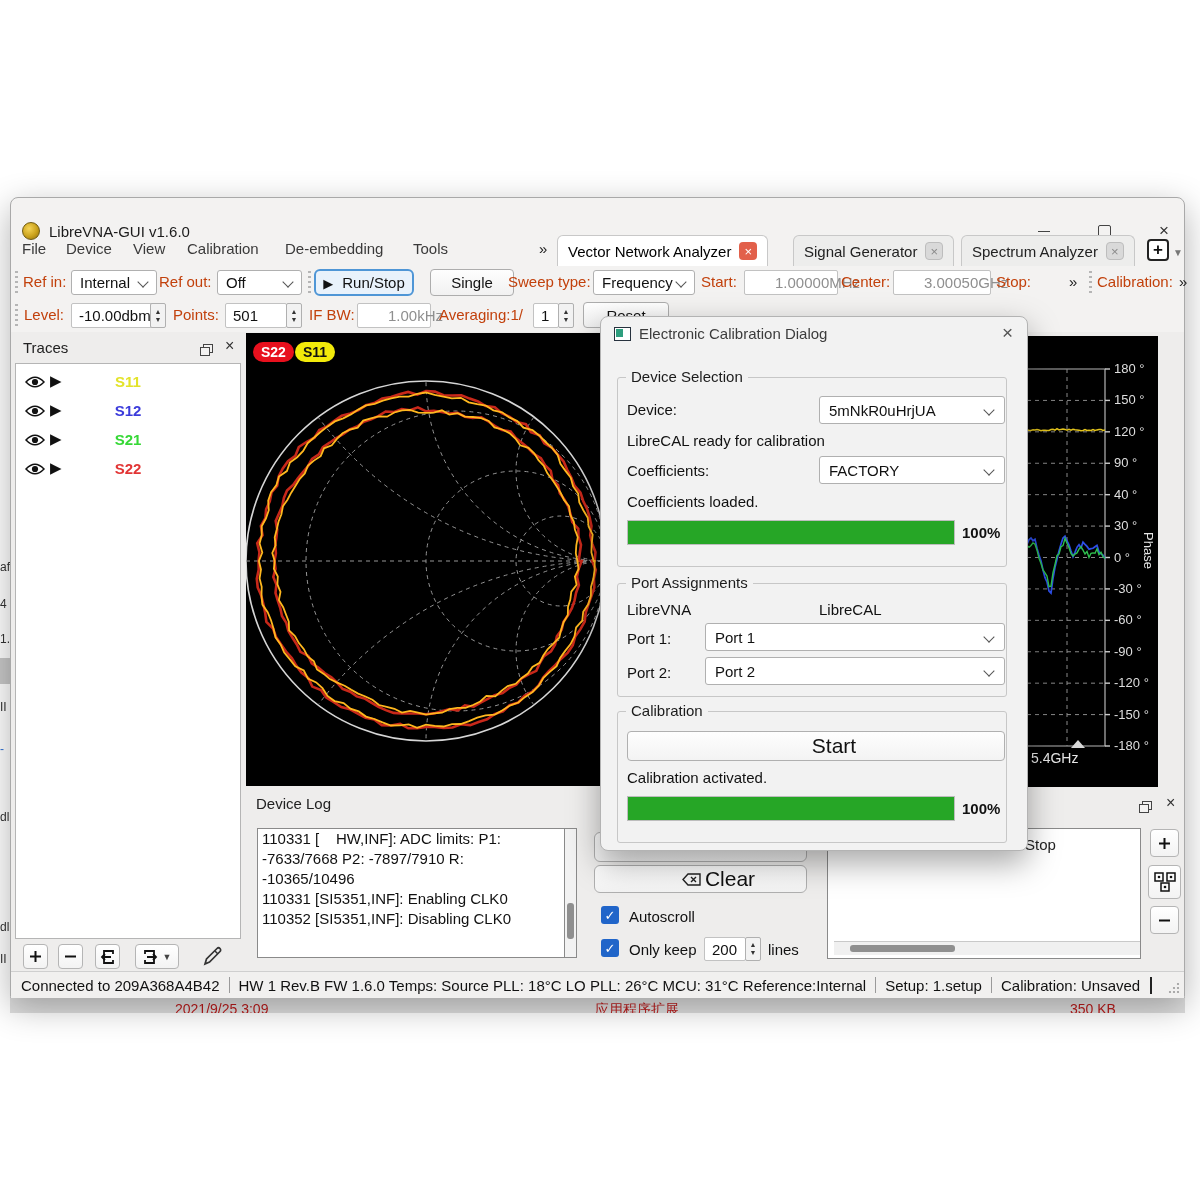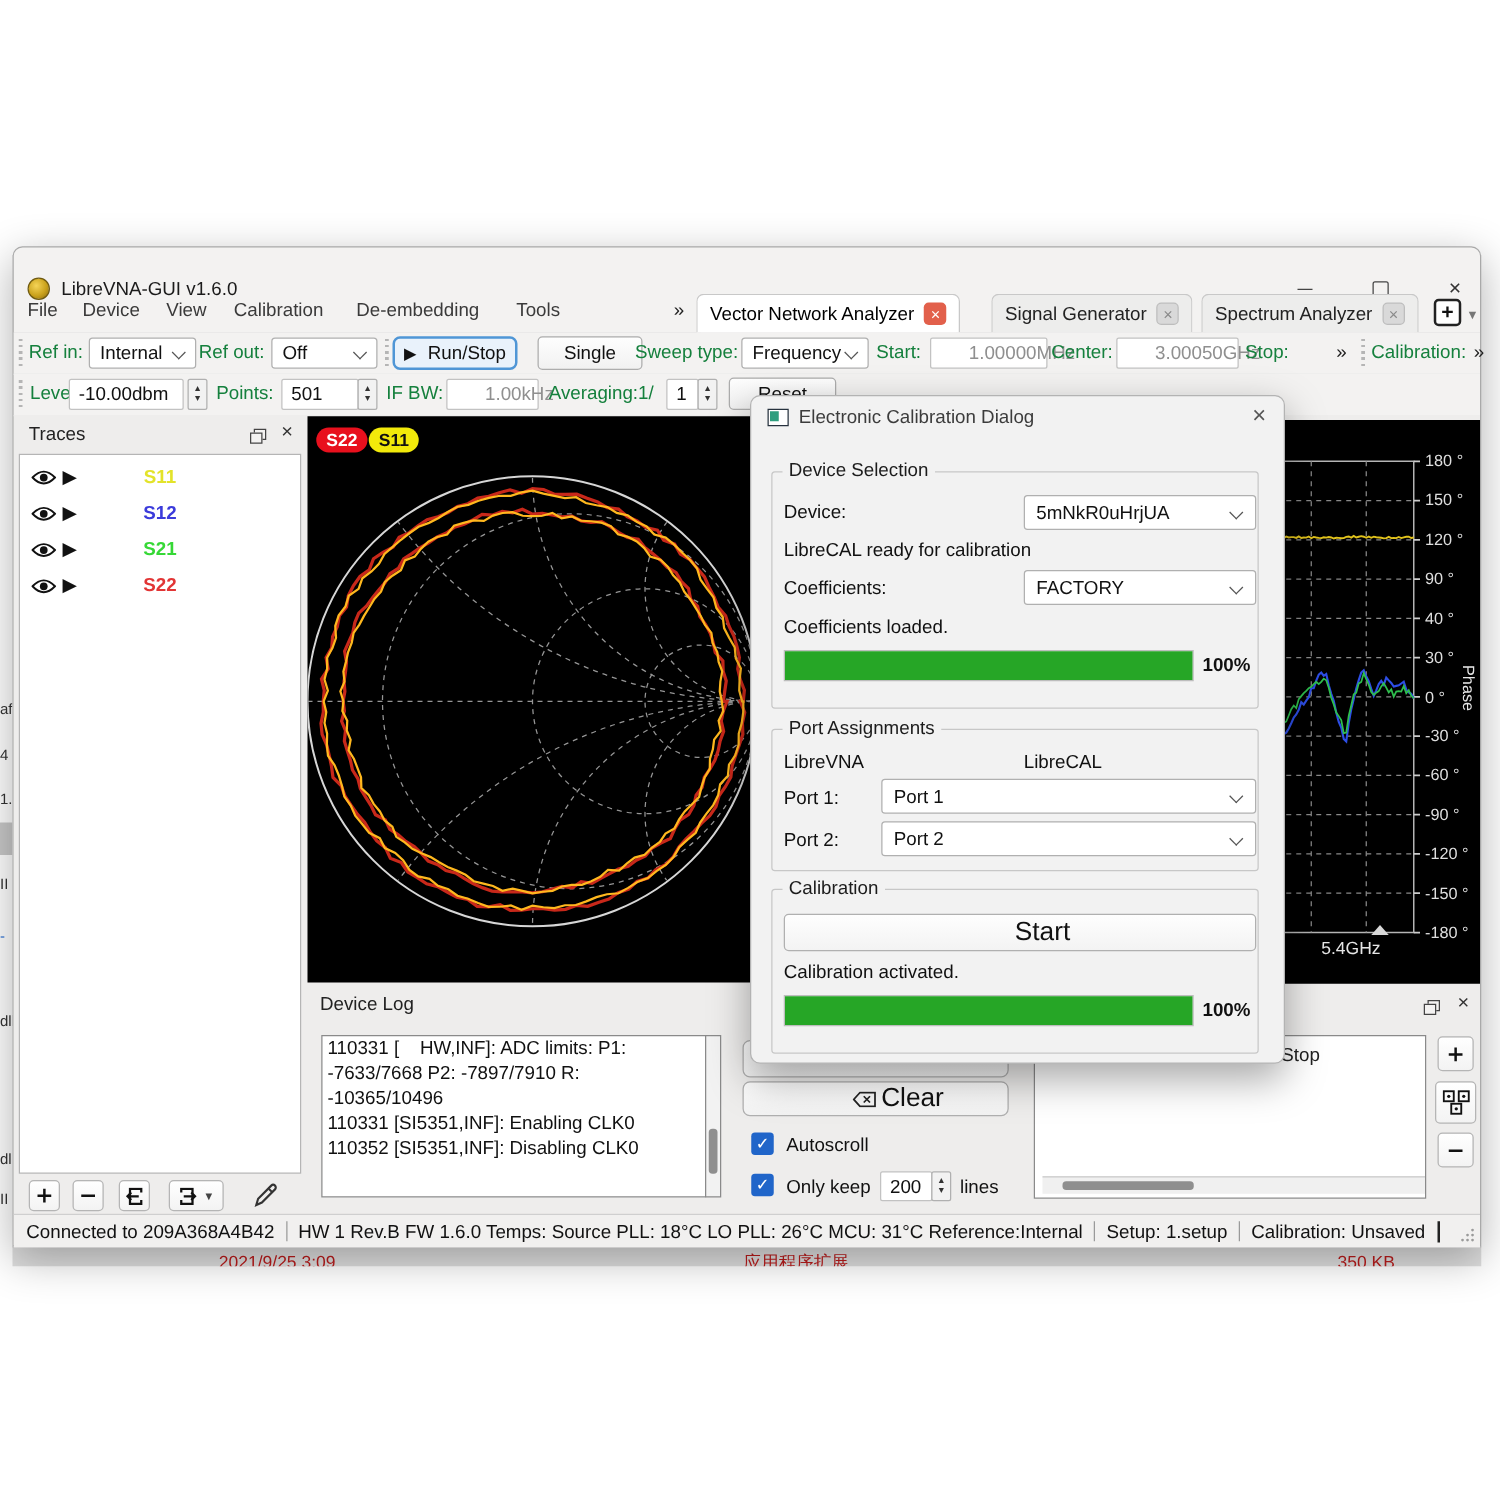--- a/index.html
+++ b/index.html
@@ -30,21 +30,21 @@
   .tab-close{width:18px;height:18px;border-radius:4px;display:flex;align-items:center;justify-content:center;
     font-size:13px;line-height:1;}
   .tab-close.red{background:#e2604b;color:#fff;}
   .tab-close.gray{background:#d9d9d9;color:#8a8a8a;border:1px solid #bdbdbd;box-sizing:border-box;}
   .newtab{position:absolute;top:5px;width:22px;height:22px;border:2px solid #222;border-radius:4px;
     display:flex;align-items:center;justify-content:center;font-size:17px;font-weight:bold;color:#111;background:#fff;box-sizing:border-box;}
   .newtab-arrow{position:absolute;top:13px;font-size:10px;color:#777;}
   
   .toolbar{position:absolute;left:0;width:100%;height:33px;background:#f3f2f1;border-bottom:1px solid #dcdcdc;}
   .t1{top:68px;} .t2{top:101px;}
-  .tb-label{position:absolute;top:7px;font-size:15px;color:#15803d;white-space:nowrap;}
+  .tb-label{position:absolute;top:7px;font-size:15px;color:#c2410c;white-space:nowrap;}
   .handle{position:absolute;top:5px;width:3px;height:22px;
     background-image:repeating-linear-gradient(#b5b5b5 0 2px,transparent 2px 5px);}
   .combo{position:absolute;top:4px;height:25px;background:#fff;border:1px solid #b0b0b0;border-radius:3px;
     font-size:15px;color:#111;display:flex;align-items:center;padding-left:8px;box-sizing:border-box;}
   .combo::after{content:"";position:absolute;right:9px;top:7px;width:7px;height:7px;
     border-right:1.7px solid #555;border-bottom:1.7px solid #555;transform:rotate(45deg);}
   .fld{position:absolute;top:4px;height:25px;background:#fff;border:1px solid #c2c2c2;border-radius:2px;
     font-size:15px;display:flex;align-items:center;padding-left:7px;box-sizing:border-box;color:#111;}
   .fld.gray{color:#8f8f8f;padding-left:30px;}
   .spin{position:absolute;top:4px;width:16px;height:25px;background:#f2f2f2;border:1px solid #b0b0b0;border-radius:2px;
@@ -193,21 +193,21 @@
     <span class="tb-label" style="left:985px">Stop:</span>
     <span class="tb-label" style="left:1058px;color:#222">»</span>
     <div class="handle" style="left:1078px"></div>
     <span class="tb-label" style="left:1086px">Calibration:</span>
     <span class="tb-label" style="left:1168px;color:#222">»</span>
   </div>
 
   <div class="toolbar t2">
     <div class="handle" style="left:4px"></div>
     <span class="tb-label" style="left:13px">Level:</span>
-    <div class="fld" style="left:44px;width:92px">-10.00dbm</div>
+    <div class="fld" style="left:60px;width:92px">-10.00dbm</div>
     <div class="spin" style="left:139px">
         <i class="up"></i>
         <i class="dn"></i>
       </div>
     <span class="tb-label" style="left:162px">Points:</span>
     <div class="fld" style="left:214px;width:62px">501</div>
     <div class="spin" style="left:275px">
         <i class="up"></i>
         <i class="dn"></i>
       </div>
@@ -311,21 +311,21 @@
           <circle cx="360" cy="318" r="90" fill="none" stroke="#969696" stroke-width="1" stroke-dasharray="4 4" clip-path="url(#smclip)"></circle>
           <path d="M346.1 228.0L349.8 236.9L347.9 245.6L348.3 254.5L345.4 263.0L342.5 271.3L339.7 279.6L338.7 288.6L334.3 296.4L329.2 303.6L326.8 312.3L321.8 319.6L315.1 325.7L309.2 332.1L302.9 338.1L297.2 344.6L292.6 352.5L286.4 358.7L278.5 362.9L272.4 369.5L263.6 372.1L257.0 378.3L248.5 381.1L241.1 386.3L232.6 389.0L224.2 392.1L214.9 391.3L206.5 394.5L197.6 395.0L188.7 393.9L180.0 394.0L171.2 395.1L162.3 395.3L154.1 390.8L144.9 392.5L135.8 392.1L128.2 386.5L119.5 384.8L111.7 380.6L104.1 376.3L95.3 374.0L87.9 369.1L80.3 364.6L75.0 357.0L66.3 353.6L62.3 345.1L55.4 339.6L50.2 332.6L45.8 325.0L40.0 318.5L34.9 311.3L30.0 304.0L27.1 295.7L20.4 289.0L19.2 280.0L17.4 271.4L15.3 262.8L11.7 254.5L10.8 245.7L12.7 236.7L12.6 228.0L13.4 219.3L11.2 210.3L16.5 202.2L14.9 193.1L19.4 185.2L20.1 176.3L23.8 168.4L25.5 159.5L31.2 152.6L32.7 143.4L36.8 135.5L42.0 128.2L49.4 122.8L52.8 114.0L60.4 109.0L68.5 104.7L73.3 96.9L81.5 93.1L88.4 87.7L95.7 82.8L104.4 80.4L112.5 77.1L119.9 72.3L128.4 70.0L136.2 65.4L145.0 64.1L153.4 61.2L162.1 58.9L171.2 61.7L180.0 58.0L188.9 58.6L197.5 62.3L206.3 62.5L215.4 62.3L223.7 65.6L232.1 68.5L239.7 73.1L248.8 74.3L255.7 80.2L263.7 83.8L270.7 89.0L279.9 91.2L284.9 99.1L293.7 102.3L298.3 110.3L306.2 114.9L311.9 121.8L317.6 128.5L321.2 136.8L325.3 144.5L328.5 152.7L334.5 159.6L337.2 168.0L341.1 175.9L343.6 184.4L345.5 193.0L344.2 202.1L346.2 210.6L349.5 219.2L348.6 228.0Z" fill="none" stroke="#c8281a" stroke-width="2.6"></path>
           <path d="M348.7 228.0L348.6 236.8L347.4 245.5L345.0 254.0L344.9 262.9L342.2 271.3L337.2 278.8L336.3 287.7L330.1 294.5L328.5 303.3L324.6 311.1L319.2 317.9L314.1 325.0L310.6 333.2L303.8 338.9L297.4 344.8L292.8 352.7L286.6 359.0L279.2 363.9L272.3 369.5L263.9 372.6L256.5 377.3L248.8 381.6L239.6 382.4L231.2 384.7L223.1 388.1L214.8 391.0L206.0 391.2L197.5 393.5L188.7 392.8L180.0 391.6L171.2 394.8L162.7 391.4L153.8 392.4L144.9 392.5L136.5 389.4L128.4 386.0L120.0 383.6L112.7 378.4L104.4 375.6L97.6 370.1L88.6 368.1L81.5 362.9L76.5 355.2L70.2 349.4L61.9 345.5L57.8 337.5L49.3 333.3L43.9 326.4L38.2 319.6L34.6 311.5L29.5 304.3L27.5 295.5L25.0 287.2L21.7 279.2L16.4 271.6L15.5 262.8L15.7 253.9L13.6 245.4L15.0 236.6L12.9 228.0L16.3 219.5L13.6 210.6L15.7 202.1L15.7 193.2L20.0 185.3L22.8 177.2L22.2 167.7L25.0 159.3L30.4 152.1L33.0 143.6L40.9 138.1L43.9 129.6L51.2 124.2L57.2 118.0L61.6 110.2L68.2 104.5L74.8 98.8L81.7 93.4L88.9 88.4L97.2 85.3L104.9 81.4L112.2 76.6L120.0 72.4L128.7 70.9L136.8 67.6L145.2 65.3L153.8 63.6L162.6 63.6L171.2 60.9L180.0 59.5L188.7 61.9L197.4 63.7L205.9 65.4L214.9 64.8L222.7 69.4L231.2 71.2L239.9 72.7L247.4 77.3L256.1 79.3L263.3 84.4L271.3 88.1L277.4 94.6L286.5 97.1L293.4 102.7L299.6 109.0L306.1 115.0L311.7 121.9L314.4 130.8L319.5 137.9L324.8 144.8L327.1 153.4L332.2 160.6L333.3 169.5L337.3 177.2L341.8 184.9L342.6 193.6L346.7 201.7L345.7 210.7L345.4 219.4L347.7 228.0Z" fill="none" stroke="#ffb81e" stroke-width="1.8"></path>
           <path d="M335.7 228.0L332.6 236.0L331.0 243.8L332.9 252.1L330.1 259.7L328.5 267.6L325.9 275.2L322.0 282.2L317.4 288.9L315.7 296.8L310.9 303.2L309.1 311.4L305.0 318.4L298.0 323.1L293.8 330.0L290.3 337.8L282.7 341.4L275.6 345.4L270.3 351.7L263.0 355.2L256.6 360.0L248.7 362.2L241.7 365.9L234.6 369.6L227.6 373.7L218.9 372.3L211.9 377.3L203.6 376.1L195.9 378.3L188.0 380.4L180.0 381.2L172.0 380.5L163.9 380.5L155.7 380.5L147.6 379.9L139.8 377.1L132.4 373.8L125.3 369.7L118.5 365.4L110.7 363.4L104.2 358.7L96.6 355.8L91.1 349.7L85.4 344.2L78.6 340.1L72.6 334.9L65.8 330.3L62.3 322.9L54.4 318.8L50.8 311.5L46.5 304.7L42.3 297.8L40.3 289.9L36.0 283.0L34.3 275.1L31.8 267.5L29.5 259.8L30.4 251.6L27.3 244.0L29.5 235.8L28.5 228.0L29.9 220.2L29.2 212.2L30.4 204.4L31.2 196.5L29.7 187.9L33.0 180.5L36.3 173.1L37.9 165.0L41.0 157.5L47.3 151.8L51.9 145.3L57.0 139.1L62.1 133.0L66.0 125.9L72.9 121.4L76.9 114.1L83.7 109.7L90.2 105.0L97.2 101.1L103.7 96.5L111.1 93.5L117.7 88.7L125.3 86.3L132.6 82.8L139.7 78.5L148.2 79.0L155.8 76.2L164.1 77.2L171.9 74.4L180.0 78.3L187.9 77.7L195.7 79.0L203.5 80.5L211.6 79.9L218.9 83.7L226.7 84.9L235.4 84.3L242.4 88.5L249.1 93.1L256.0 97.0L264.6 98.4L269.8 105.0L276.1 109.9L282.2 115.0L287.7 120.8L294.9 125.1L299.0 132.1L304.8 137.8L306.4 146.3L312.1 152.1L313.8 160.1L318.5 166.6L322.3 173.7L324.6 181.3L326.2 189.0L332.3 195.8L332.5 204.0L335.0 211.8L333.8 220.0L332.7 228.0Z" fill="none" stroke="#c8281a" stroke-width="2.6"></path>
           <path d="M331.4 228.0L332.6 236.0L328.9 243.6L330.6 251.7L325.3 258.7L324.3 266.5L322.0 273.9L321.8 282.1L317.7 289.0L315.2 296.5L313.3 304.6L307.6 310.4L301.8 316.1L297.3 322.5L293.6 329.8L286.4 333.9L281.9 340.6L275.4 345.2L269.7 350.8L261.7 353.1L255.4 357.9L249.3 363.4L240.4 362.9L234.2 368.5L227.0 372.0L219.5 374.9L211.4 374.9L203.6 376.2L196.0 379.7L188.0 380.4L180.0 381.7L172.0 379.7L164.2 377.9L155.9 379.6L148.4 375.8L140.7 373.9L133.0 372.0L126.4 366.8L119.4 363.5L112.1 360.6L105.3 356.8L98.6 352.7L91.2 349.6L83.9 346.1L77.8 340.9L71.0 336.5L67.9 328.4L61.7 323.4L57.9 316.2L52.9 310.1L49.1 303.2L43.1 297.4L42.8 288.8L40.0 281.5L37.2 274.2L32.9 267.2L34.5 258.8L31.4 251.4L31.8 243.5L27.9 235.9L28.7 228.0L26.3 220.0L29.6 212.3L28.7 204.2L30.8 196.4L32.5 188.7L35.4 181.2L36.9 173.3L41.5 166.7L45.2 159.7L49.4 153.0L53.5 146.2L58.8 140.4L61.8 132.8L67.9 127.6L74.7 123.2L78.0 115.3L85.8 112.3L90.9 105.9L96.6 100.3L103.8 96.6L111.7 94.6L117.2 87.6L124.9 85.3L132.8 83.3L141.1 83.7L148.3 79.5L156.0 77.4L164.0 76.8L172.2 79.6L180.0 79.8L187.8 79.6L195.9 77.3L203.3 81.6L211.6 80.1L218.9 83.6L227.0 84.0L235.1 85.1L242.7 87.9L248.4 94.4L256.3 96.5L263.4 100.1L269.4 105.5L274.2 112.3L282.4 114.8L288.2 120.3L292.5 127.2L297.9 133.0L301.4 140.3L306.2 146.4L310.4 153.1L314.6 159.8L318.0 166.9L323.1 173.3L324.1 181.4L327.8 188.6L328.9 196.5L331.8 204.1L330.3 212.3L329.8 220.2L331.5 228.0Z" fill="none" stroke="#ffb81e" stroke-width="1.8"></path>
         </svg>
       <div class="sbadge" style="left: 7px; background: rgb(232, 16, 29); color: rgb(255, 255, 255);" id="badge-s22">S22</div>
       <div class="sbadge" style="left: 49px; background: rgb(242, 234, 10); color: rgb(17, 17, 17);" id="badge-s11">S11</div>
     </div>
 
-    <div class="panel-black" style="left:1010px;top:4px;width:163px;height:451px">
+    <div class="panel-black" style="left:984px;top:4px;width:163px;height:451px">
       <svg id="phase-svg" width="163" height="451">
           <path d="M0 33H110V410H0" fill="none" stroke="#b5b5b5" stroke-width="1.2"></path>
           <line x1="28" y1="33" x2="28" y2="410" stroke="#8a8a8a" stroke-width="1" stroke-dasharray="4 4"></line>
           <line x1="72" y1="33" x2="72" y2="410" stroke="#8a8a8a" stroke-width="1" stroke-dasharray="4 4"></line>
           <line x1="110" y1="33" x2="115" y2="33" stroke="#cccccc" stroke-width="1.4"></line>
           <line x1="0" y1="64.41666666666667" x2="110" y2="64.41666666666667" stroke="#8a8a8a" stroke-width="1" stroke-dasharray="4 4"></line>
           <line x1="110" y1="64.41666666666667" x2="115" y2="64.41666666666667" stroke="#cccccc" stroke-width="1.4"></line>
           <line x1="0" y1="95.83333333333334" x2="110" y2="95.83333333333334" stroke="#8a8a8a" stroke-width="1" stroke-dasharray="4 4"></line>
           <line x1="110" y1="95.83333333333334" x2="115" y2="95.83333333333334" stroke="#cccccc" stroke-width="1.4"></line>
           <line x1="0" y1="127.25" x2="110" y2="127.25" stroke="#8a8a8a" stroke-width="1" stroke-dasharray="4 4"></line>

